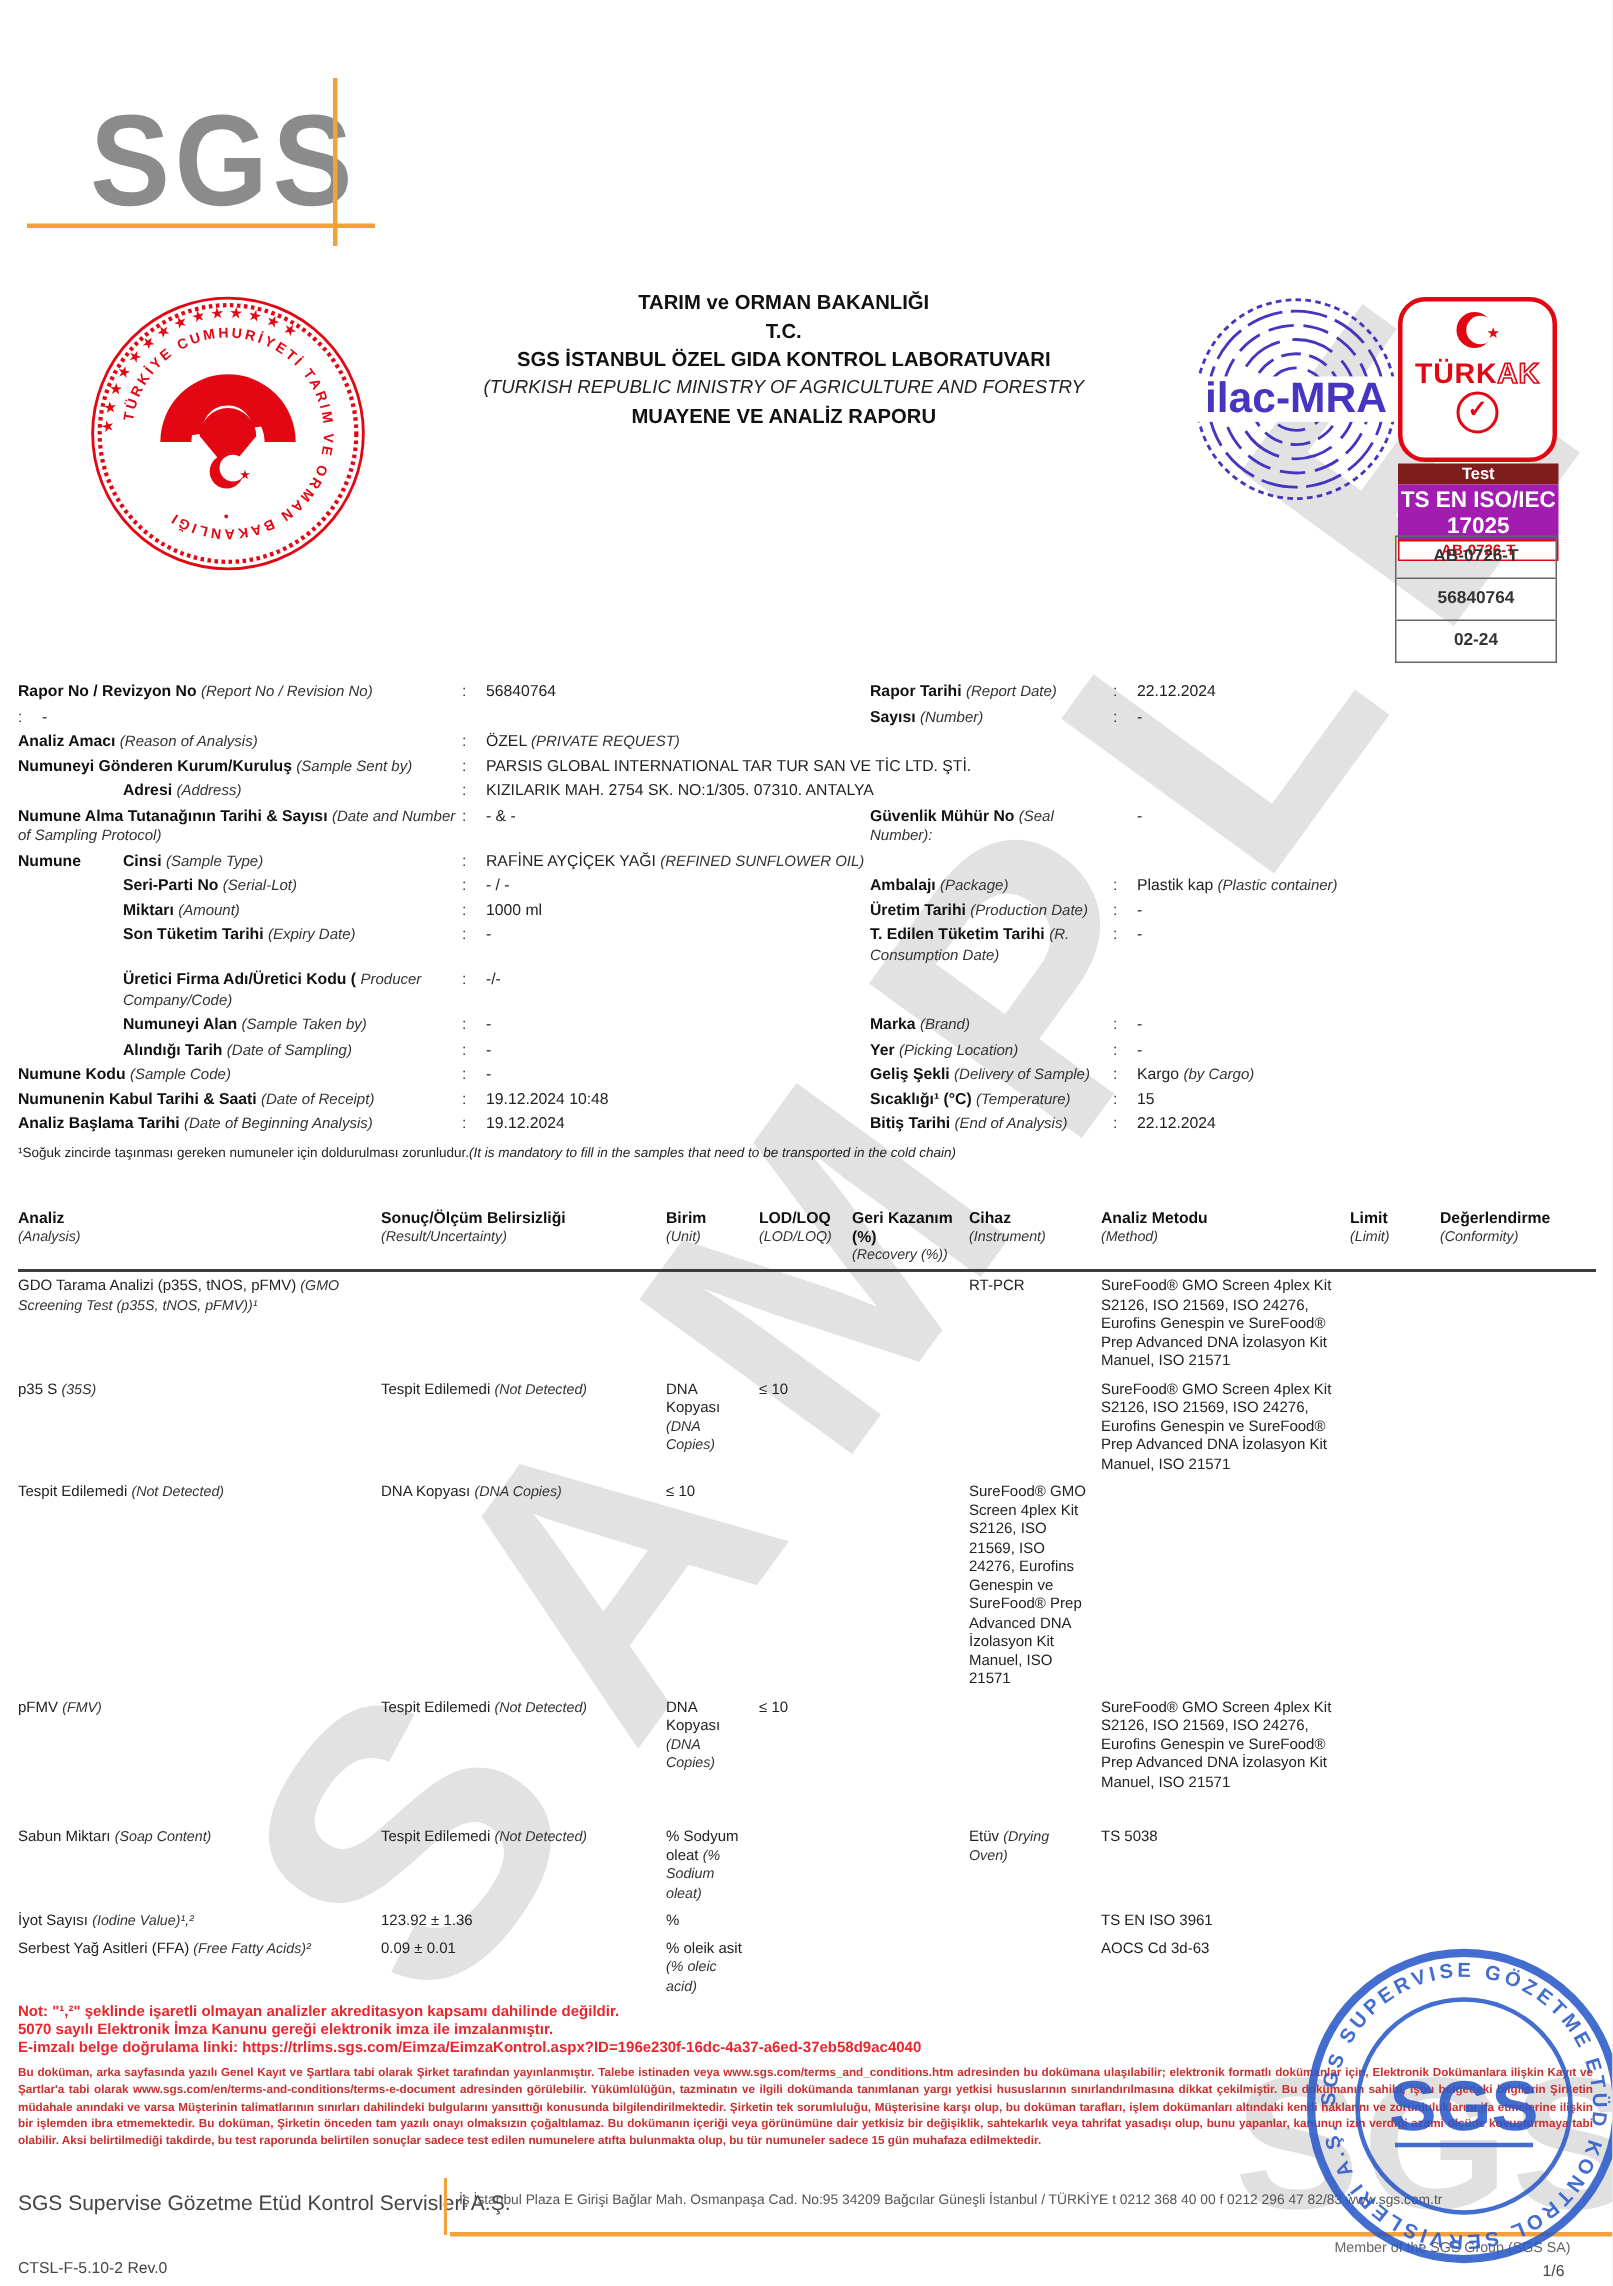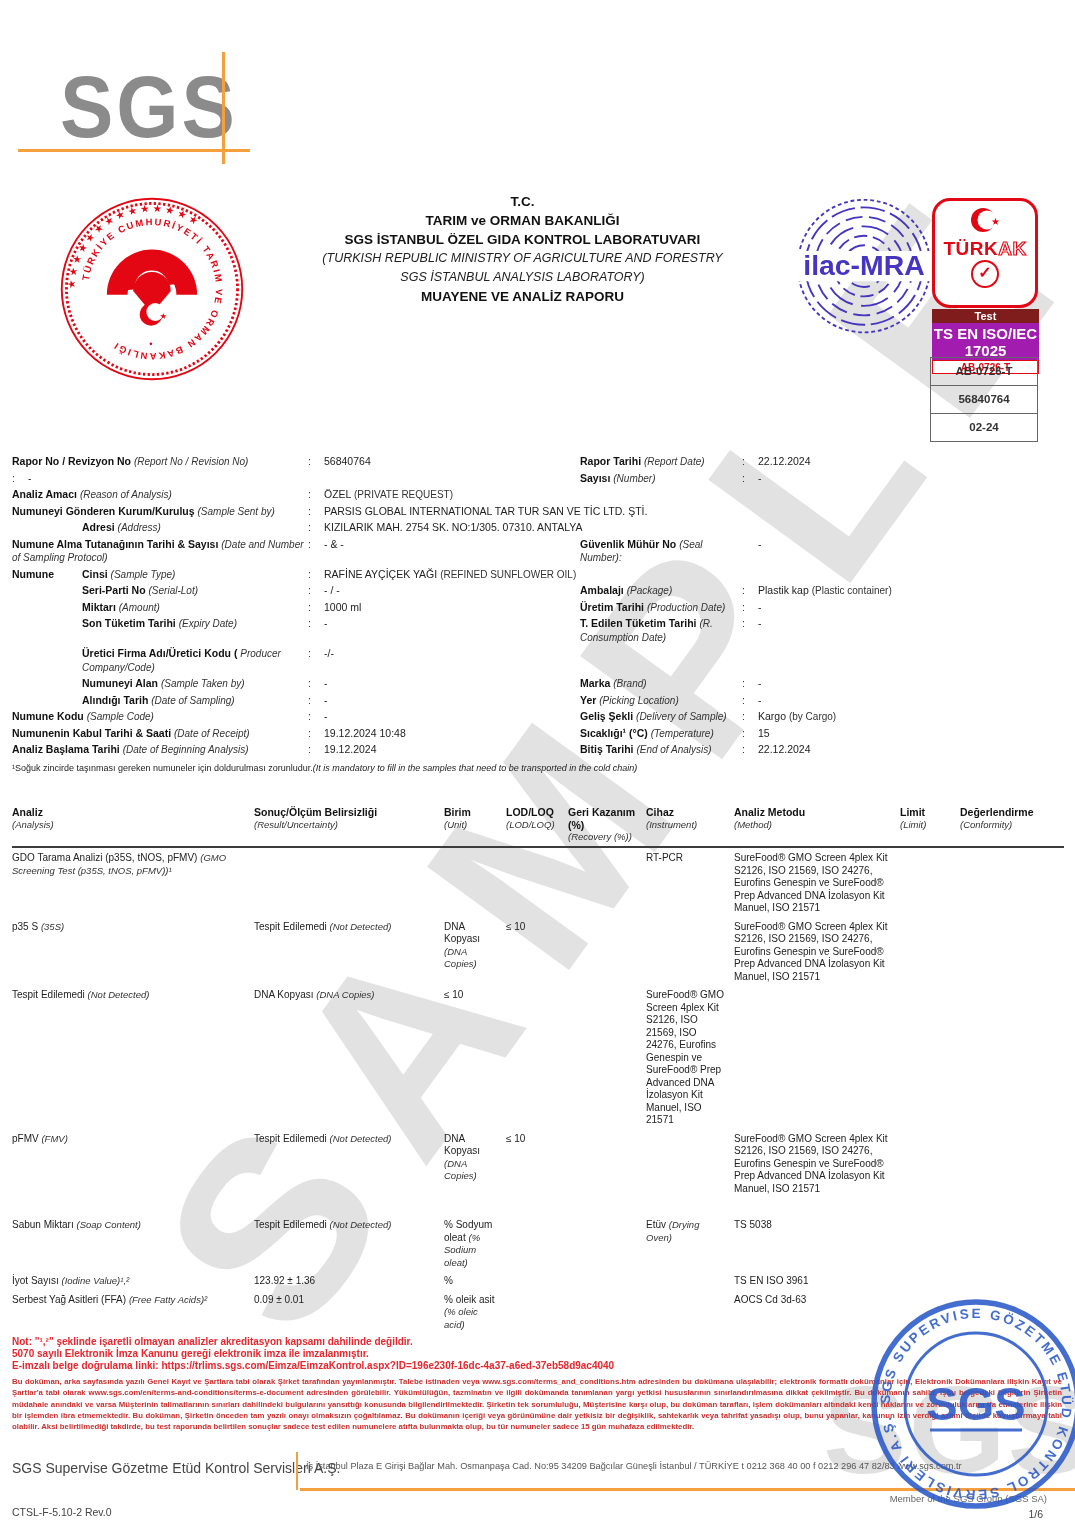--- a/index.html
+++ b/index.html
@@ -53,21 +53,21 @@
   .f-label{line-height:13.5px;}
   .f-left .f-label{width:296px;flex:0 0 296px;position:relative;}
   .f-right .f-label{width:162px;flex:0 0 162px;}
   .f-ind{padding-left:70px;box-sizing:border-box;}
   .f-prefix{position:absolute;left:0;font-weight:bold;color:#111;}
   .f-lt{font-weight:bold;color:#111;}
   .f-le{font-style:italic;color:#333;font-size:10px;}
   .f-colon{width:16px;flex:0 0 16px;color:#333;}
   .f-value{white-space:nowrap;line-height:13.5px;}
   .f-vt{color:#222;}
-  .f-ve{color:#333;font-size:10px;}
+  .f-ve{font-style:italic;color:#333;font-size:10px;}
   .footnote{margin-top:6px;font-size:9px;color:#222;}
   .footnote .fe{font-style:italic;}
 
   
   .atable{position:absolute;left:12px;top:806px;width:1052px;
     --cols:242px 190px 62px 62px 78px 88px 166px 60px 100px;}
   .t-head{display:grid;grid-template-columns:var(--cols);border-bottom:2.5px solid #3c3c3c;padding-bottom:3px;}
   .th-cell{padding-right:8px;}
   .th-t{font-weight:bold;font-size:10.5px;color:#111;line-height:12.5px;}
   .th-e{font-style:italic;font-size:9.5px;color:#333;line-height:12px;}
@@ -126,25 +126,24 @@
         <path d="M64,98 A36,36 0 0 1 136,98 L118,98 A18,18 0 0 0 82,98 Z" fill="#e30613" transform="rotate(-7 100 100)"></path>
         <path d="M80,102 A20,20 0 0 1 120,102 L100,126 Z" fill="#e30613"></path>
         <circle cx="99" cy="127" r="12" fill="#e30613"></circle>
         <circle cx="103.5" cy="124.5" r="9.5" fill="#fff"></circle>
         <text x="108" y="132" font-size="9" fill="#e30613">★</text>
         <text x="97" y="162" font-size="10" fill="#e30613">•</text>
       </g>
     </svg>
 
     <div class="title-block">
+      <div class="t-bold">TARIM ve ORMAN BAKANLIĞI</div>
       <div class="t-bold">T.C.</div>
-      <div class="t-bold">TARIM ve ORMAN BAKANLIĞI</div>
       <div class="t-bold">SGS İSTANBUL ÖZEL GIDA KONTROL LABORATUVARI</div>
       <div class="t-it">(TURKISH REPUBLIC MINISTRY OF AGRICULTURE AND FORESTRY</div>
-      <div class="t-it">SGS İSTANBUL ANALYSIS LABORATORY)</div>
       <div class="t-bold">MUAYENE VE ANALİZ RAPORU</div>
     </div>
 
     <svg class="ilac" width="142" height="152" viewBox="0 0 150 160">
       <g stroke="#4535c0" fill="none">
         <circle cx="75" cy="78" r="70" stroke-width="2" stroke-dasharray="4 3"></circle>
         <circle cx="75" cy="78" r="62" stroke-width="2" stroke-dasharray="26 6"></circle>
         <circle cx="75" cy="78" r="52" stroke-width="2" stroke-dasharray="18 7"></circle>
         <circle cx="75" cy="78" r="42" stroke-width="2" stroke-dasharray="30 9"></circle>
         <circle cx="75" cy="78" r="32" stroke-width="2" stroke-dasharray="14 6"></circle>

